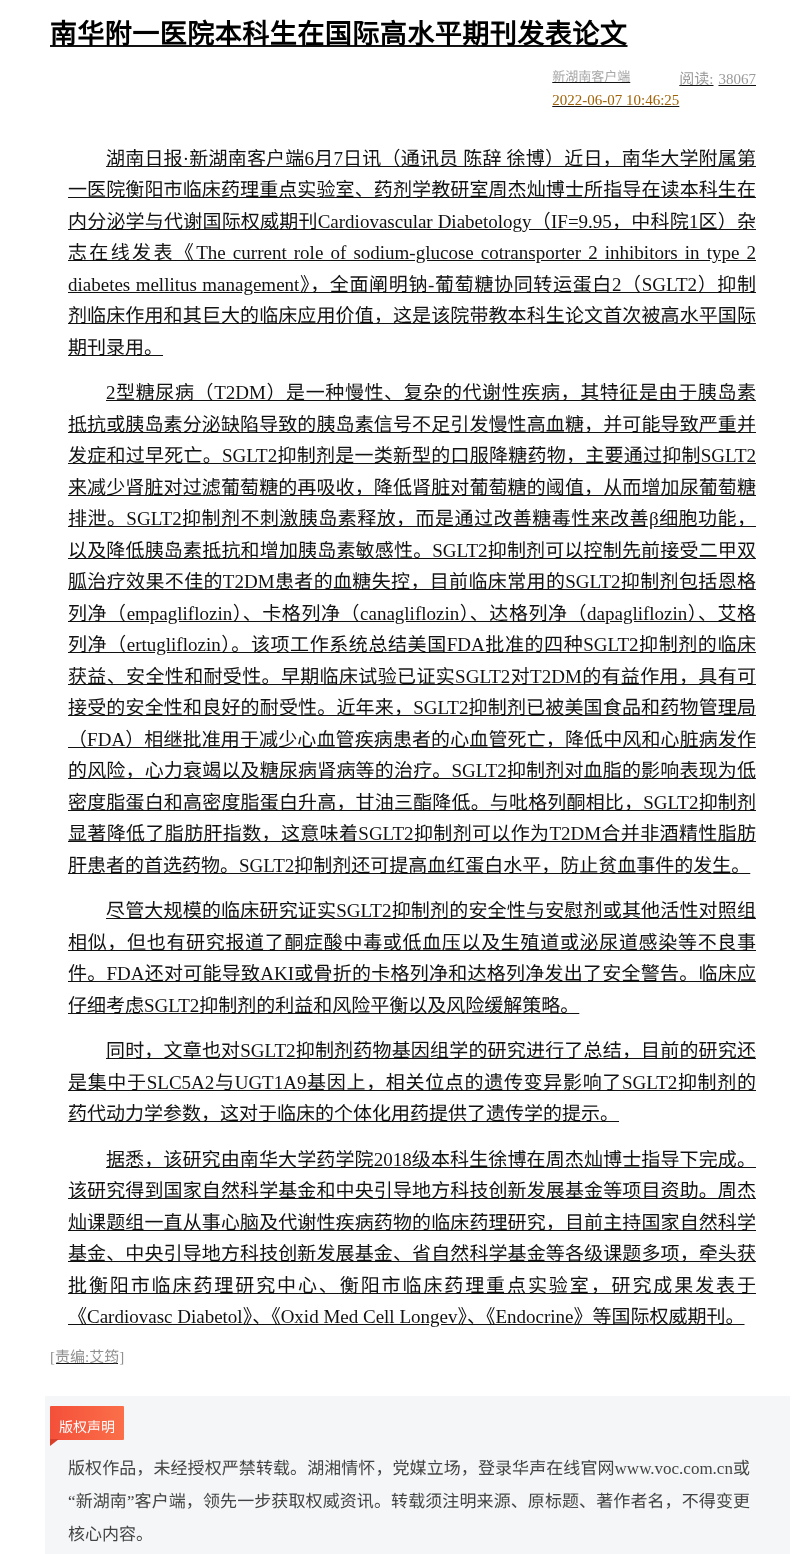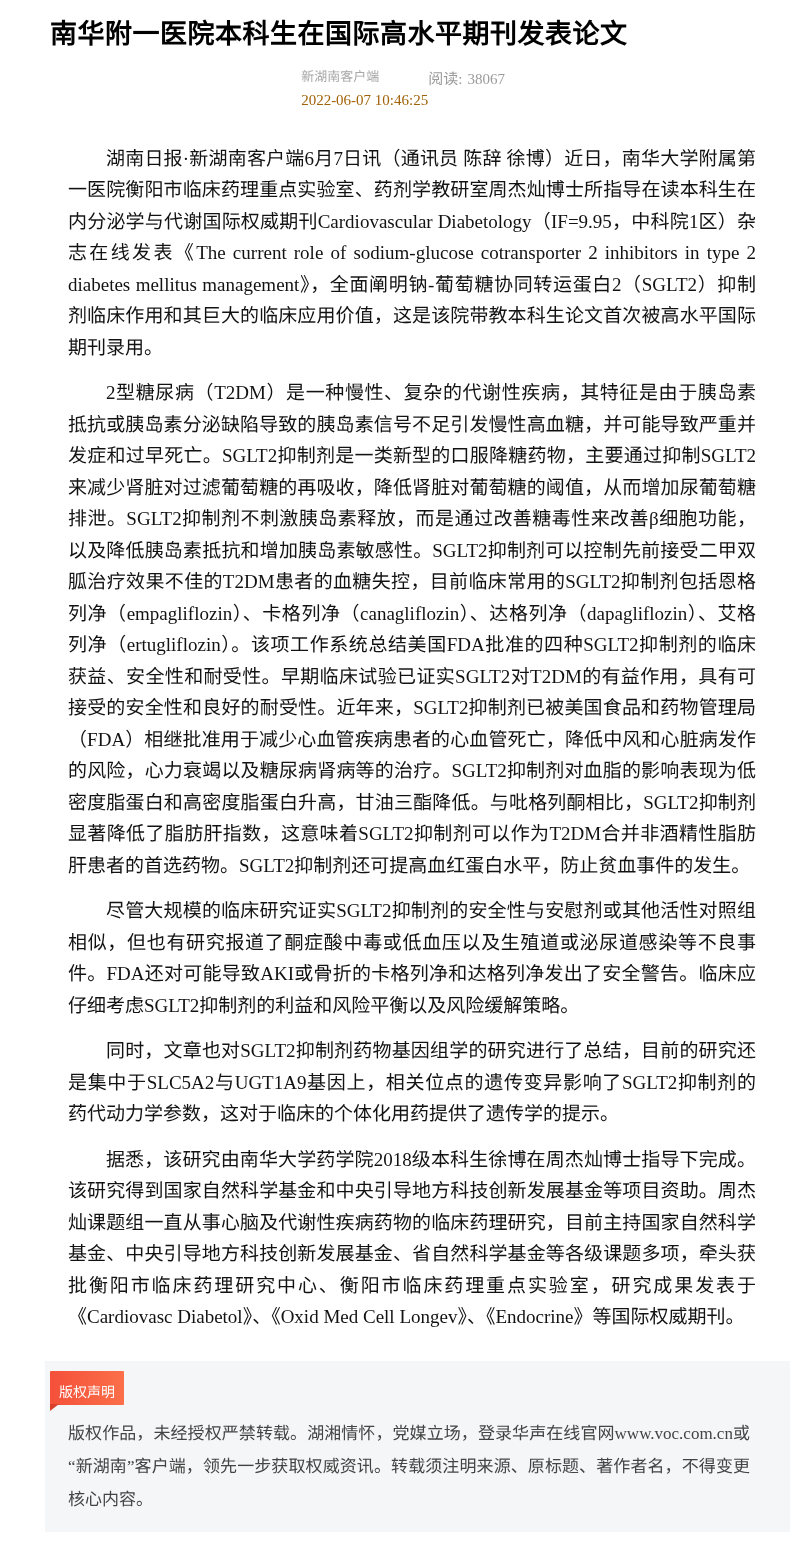--- a/index.html
+++ b/index.html
@@ -2,34 +2,34 @@
 <html lang="zh-CN"><head>
 <meta charset="utf-8">
 <style>
   html, body { margin: 0; padding: 0; background: #ffffff; }
   body {
     width: 803px;
     font-family: "Liberation Serif", "DejaVu Serif", serif;
     color: #121212;
   }
   .page { width: 803px; box-sizing: border-box; }
-  .content { padding: 0 47px 0 50px; }
+  .content { padding: 0 47px 0 50px; text-decoration: underline; }
 
   .article-title {
     font-size: 27px;
     font-weight: 700;
     color: #000000;
     margin: 18px 0 14px 0;
     letter-spacing: 0.5px;
     line-height: 1.25;
   }
 
   .meta-row {
     display: flex;
-    justify-content: center;
+    justify-content: flex-end;
     align-items: flex-start;
   }
   .meta-source {
     font-size: 13px;
     color: #a8a8a8;
     margin-bottom: 7px;
   }
   .meta-date {
     font-size: 15px;
     color: #a16207;
@@ -117,20 +117,21 @@
 
     <div class="article">
       <p>湖南日报·新湖南客户端6月7日讯（通讯员 陈辞 徐博）近日，南华大学附属第一医院衡阳市临床药理重点实验室、药剂学教研室周杰灿博士所指导在读本科生在内分泌学与代谢国际权威期刊Cardiovascular Diabetology（IF=9.95，中科院1区）杂志在线发表《The current role of sodium-glucose cotransporter 2 inhibitors in type 2 diabetes mellitus management》，全面阐明钠-葡萄糖协同转运蛋白2（SGLT2）抑制剂临床作用和其巨大的临床应用价值，这是该院带教本科生论文首次被高水平国际期刊录用。</p>
       <p>2型糖尿病（T2DM）是一种慢性、复杂的代谢性疾病，其特征是由于胰岛素抵抗或胰岛素分泌缺陷导致的胰岛素信号不足引发慢性高血糖，并可能导致严重并发症和过早死亡。SGLT2抑制剂是一类新型的口服降糖药物，主要通过抑制SGLT2来减少肾脏对过滤葡萄糖的再吸收，降低肾脏对葡萄糖的阈值，从而增加尿葡萄糖排泄。SGLT2抑制剂不刺激胰岛素释放，而是通过改善糖毒性来改善β细胞功能，以及降低胰岛素抵抗和增加胰岛素敏感性。SGLT2抑制剂可以控制先前接受二甲双胍治疗效果不佳的T2DM患者的血糖失控，目前临床常用的SGLT2抑制剂包括恩格列净（empagliflozin）、卡格列净（canagliflozin）、达格列净（dapagliflozin）、艾格列净（ertugliflozin）。该项工作系统总结美国FDA批准的四种SGLT2抑制剂的临床获益、安全性和耐受性。早期临床试验已证实SGLT2对T2DM的有益作用，具有可接受的安全性和良好的耐受性。近年来，SGLT2抑制剂已被美国食品和药物管理局（FDA）相继批准用于减少心血管疾病患者的心血管死亡，降低中风和心脏病发作的风险，心力衰竭以及糖尿病肾病等的治疗。SGLT2抑制剂对血脂的影响表现为低密度脂蛋白和高密度脂蛋白升高，甘油三酯降低。与吡格列酮相比，SGLT2抑制剂显著降低了脂肪肝指数，这意味着SGLT2抑制剂可以作为T2DM合并非酒精性脂肪肝患者的首选药物。SGLT2抑制剂还可提高血红蛋白水平，防止贫血事件的发生。</p>
       <p>尽管大规模的临床研究证实SGLT2抑制剂的安全性与安慰剂或其他活性对照组相似，但也有研究报道了酮症酸中毒或低血压以及生殖道或泌尿道感染等不良事件。FDA还对可能导致AKI或骨折的卡格列净和达格列净发出了安全警告。临床应仔细考虑SGLT2抑制剂的利益和风险平衡以及风险缓解策略。</p>
       <p>同时，文章也对SGLT2抑制剂药物基因组学的研究进行了总结，目前的研究还是集中于SLC5A2与UGT1A9基因上，相关位点的遗传变异影响了SGLT2抑制剂的药代动力学参数，这对于临床的个体化用药提供了遗传学的提示。</p>
       <p>据悉，该研究由南华大学药学院2018级本科生徐博在周杰灿博士指导下完成。该研究得到国家自然科学基金和中央引导地方科技创新发展基金等项目资助。周杰灿课题组一直从事心脑及代谢性疾病药物的临床药理研究，目前主持国家自然科学基金、中央引导地方科技创新发展基金、省自然科学基金等各级课题多项，牵头获批衡阳市临床药理研究中心、衡阳市临床药理重点实验室，研究成果发表于《Cardiovasc Diabetol》、《Oxid Med Cell Longev》、《Endocrine》等国际权威期刊。</p>
     </div>
 
     <div class="footer">
+      <div class="line">[责编:艾筠]</div>
     </div>
   </div>
 
   <div class="copyright-box">
     <span class="copyright-badge">版权声明</span>
     <p class="copyright-text">版权作品，未经授权严禁转载。湖湘情怀，党媒立场，登录华声在线官网www.voc.com.cn或“新湖南”客户端，领先一步获取权威资讯。转载须注明来源、原标题、著作者名，不得变更核心内容。</p>
   </div>
 </div>
 
 </body></html>

